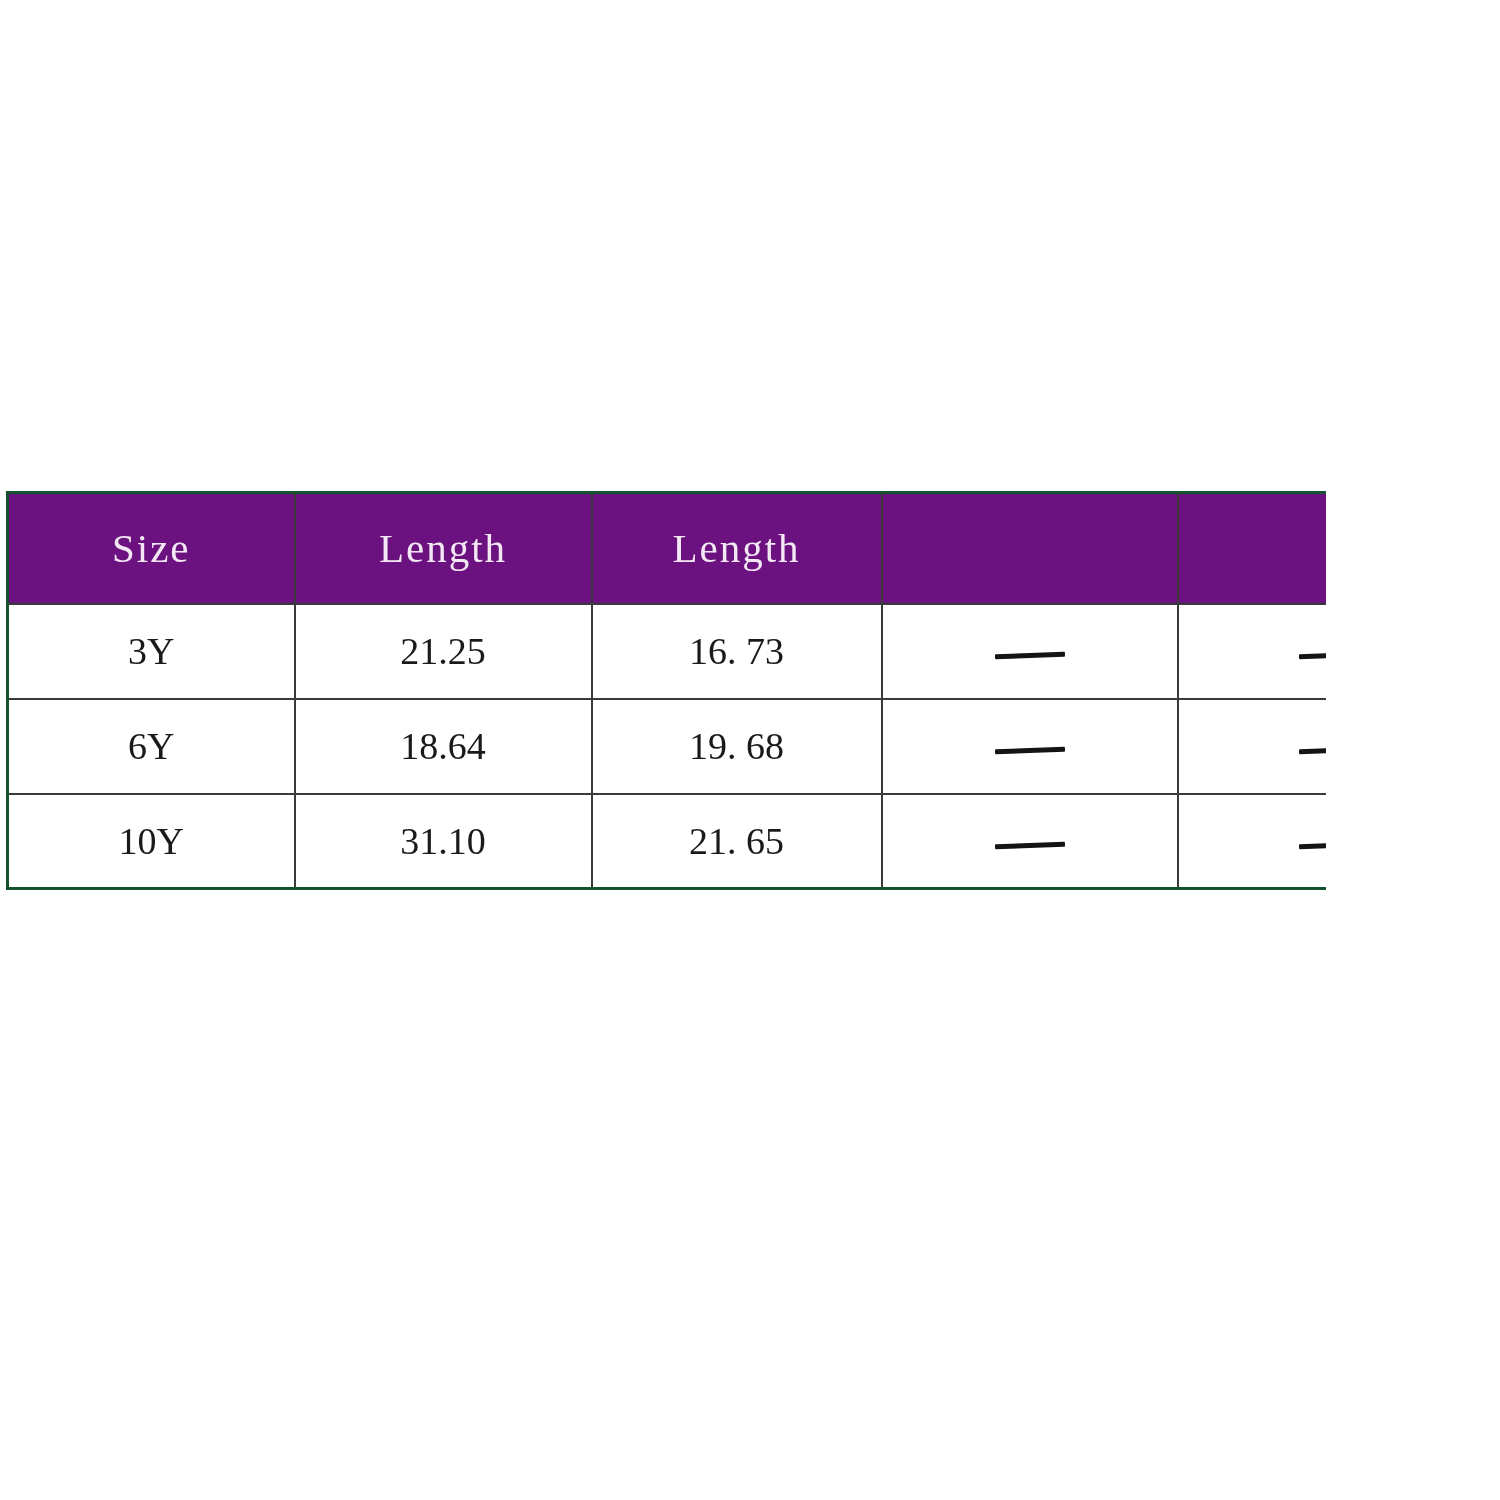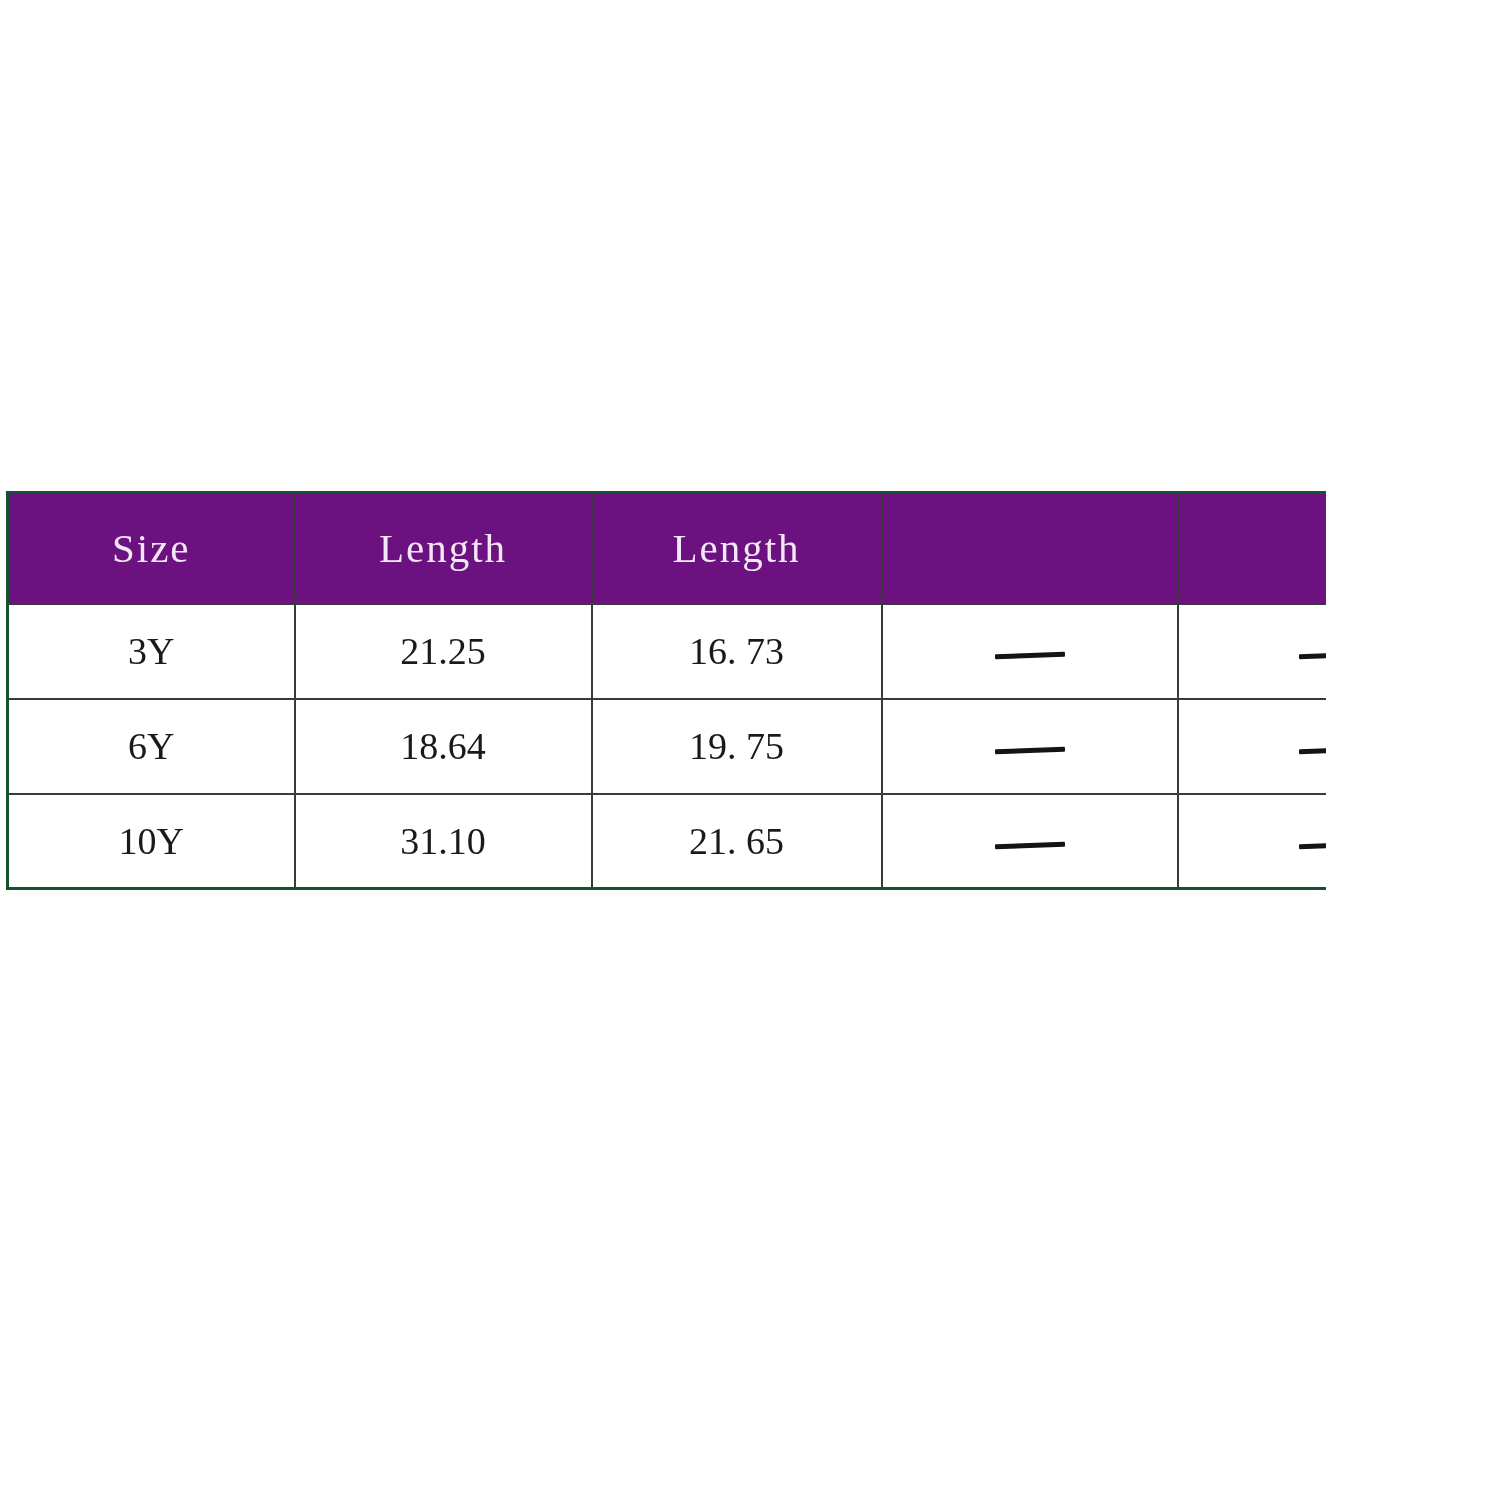--- a/index.html
+++ b/index.html
@@ -128,21 +128,21 @@
       <tr>
         <td>3Y</td>
         <td>21.25</td>
         <td>16. 73</td>
         <td><span class="dash"></span></td>
         <td><span class="dash"></span></td>
       </tr>
       <tr>
         <td>6Y</td>
         <td>18.64</td>
-        <td>19. 75</td>
+        <td>19. 68</td>
         <td><span class="dash"></span></td>
         <td><span class="dash"></span></td>
       </tr>
       <tr>
         <td>10Y</td>
         <td>31.10</td>
         <td>21. 65</td>
         <td><span class="dash"></span></td>
         <td><span class="dash"></span></td>
       </tr>

